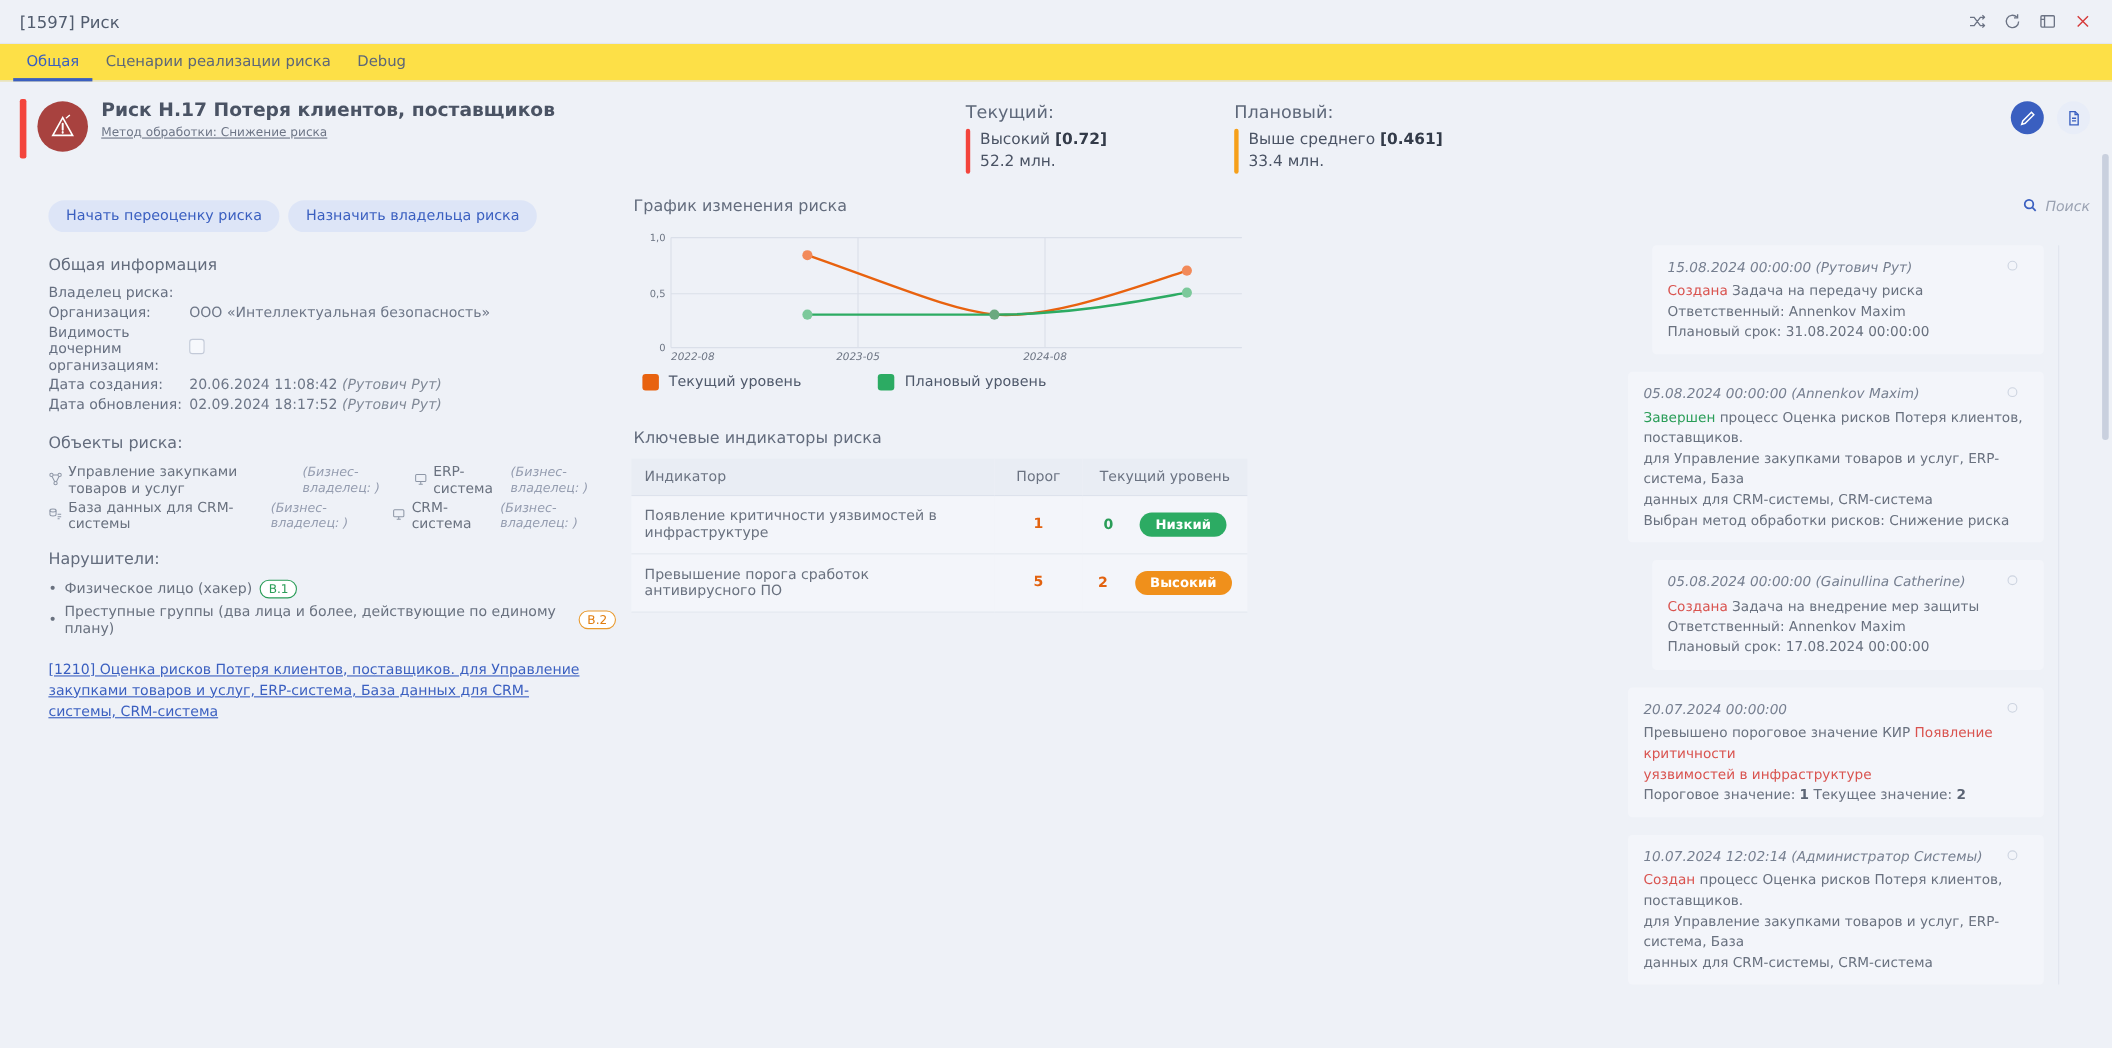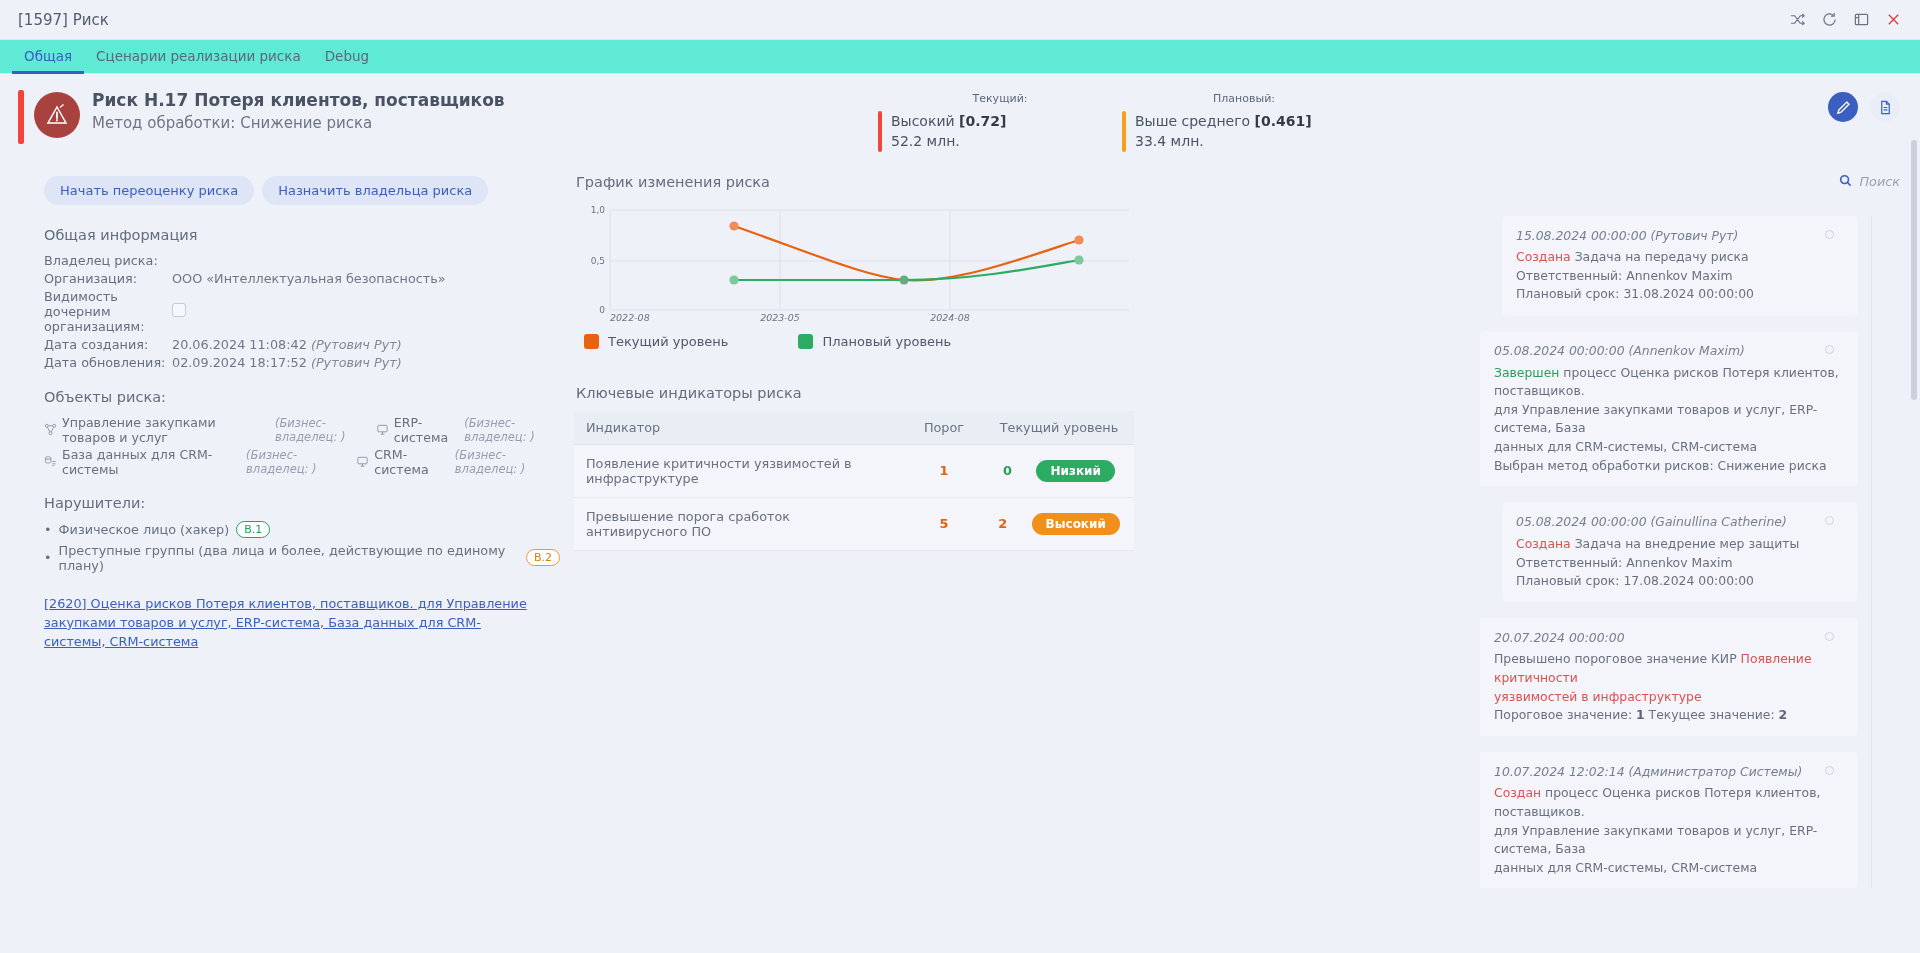--- a/index.html
+++ b/index.html
@@ -25,21 +25,21 @@
   .winbtn {
     width:26px; height:26px; margin-left:6px;
     display:flex; align-items:center; justify-content:center;
     color:#6b7384; cursor:pointer; border-radius:4px;
   }
   .winbtn.close { color:#d63c3c; }
 
   
   .tabbar {
     height:34px; display:flex; align-items:stretch;
-    padding:0 12px; background:#5eead4;
+    padding:0 12px; background:#fde047;
     border-bottom:1px solid #dfe4ee;
   }
   .tab {
     display:flex; align-items:center; padding:0 12px;
     font-size:13.5px; color:#5d6778; cursor:pointer;
     border-bottom:3px solid transparent; position:relative; top:1px;
   }
   .tab.active { color:#3a5fc0; border-bottom-color:#3a5fc0; }
 
   
@@ -50,24 +50,24 @@
   .riskhead { display:flex; align-items:flex-start; gap:0; width:860px; }
   .redbar { width:6px; height:54px; background:#f3443c; border-radius:2px; margin-top:2px; }
   .risk-avatar {
     width:46px; height:46px; border-radius:50%;
     background:#a8423f; margin:4px 12px 0 10px;
     display:flex; align-items:center; justify-content:center;
     flex:0 0 auto;
   }
   .risk-titles { padding-top:2px; }
   .risk-title { font-size:17px; font-weight:bold; color:#4a5364; }
-  .risk-sub { font-size:15px; color:#6d7586; margin-top:4px; }
+  .risk-sub { font-size:11px; color:#6d7586; margin-top:4px;text-decoration:underline; }
 
   .metric { width:244px; padding-top:4px; }
-  .metric .mlabel { font-size:11px; color:#5e687a; margin-bottom:6px;text-align:center; }
+  .metric .mlabel { font-size:16px; color:#5e687a; margin-bottom:6px; }
   .metric .mrow { display:flex; align-items:stretch; }
   .metric .mbar { width:4px; border-radius:2px; margin-right:9px; }
   .metric .mbar.red { background:#f3443c; }
   .metric .mbar.orange { background:#f6a01a; }
   .metric .mvals { line-height:1.45; }
   .metric .mlevel { font-size:14px; color:#4a5364; }
   .metric .mlevel b { color:#333b49; }
   .metric .mmoney { font-size:14px; color:#4a5364; }
 
   .headactions { margin-left:auto; display:flex; gap:12px; padding-top:4px; }
@@ -383,21 +383,21 @@
           <span>Физическое лицо (хакер)</span>
           <span class="badge green">В.1</span>
         </li>
         <li>
           <span>Преступные группы (два лица и более, действующие по единому плану)</span>
           <span class="badge orange">В.2</span>
         </li>
       </ul>
 
       <div class="blockgap"></div>
-      <a class="link">[2620] Оценка рисков Потеря клиентов, поставщиков. для Управление закупками товаров и услуг, ERP-система, База данных для CRM-системы, CRM-система</a>
+      <a class="link">[1210] Оценка рисков Потеря клиентов, поставщиков. для Управление закупками товаров и услуг, ERP-система, База данных для CRM-системы, CRM-система</a>
     </div>
 
     <div class="col-mid">
       <div class="mid-h">График изменения риска</div>
 
       <div class="chart-wrap">
         <svg width="560" height="120" viewBox="0 0 560 120">
 
           <line x1="36" y1="8" x2="555" y2="8" stroke="#dadfe9" stroke-width="1"></line>
           <line x1="36" y1="59" x2="555" y2="59" stroke="#dadfe9" stroke-width="1"></line>

